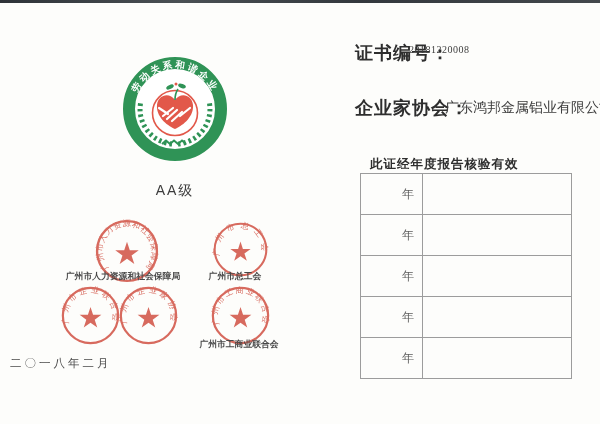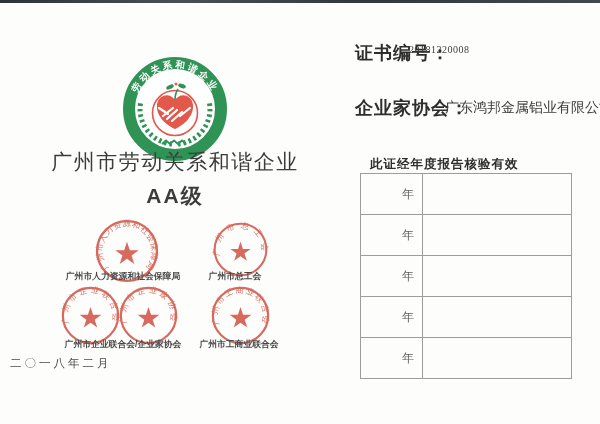--- a/index.html
+++ b/index.html
@@ -14,21 +14,21 @@
     background:linear-gradient(90deg,#2e3338,#4a5054 30%,#33383d 60%,#43484c);
   }
   .left-page{position:absolute;left:10px;top:0;width:330px;height:424px;}
   .emblem{position:absolute;left:112px;top:56px;width:106px;height:106px;}
   .cert-title{
     position:absolute;left:0;top:148px;width:330px;text-align:center;
     font-size:21px;letter-spacing:1.5px;color:#3c3c3c;font-weight:400;
   }
   .cert-grade{
     position:absolute;left:0;top:182px;width:330px;text-align:center;
-    font-size:21px;letter-spacing:2px;color:#3c3c3c;font-weight:700;
+    font-size:14px;letter-spacing:2px;color:#3c3c3c;font-weight:400;
   }
   .stamp{position:absolute;opacity:0.88;}
   .stamp-label{
     position:absolute;text-align:center;font-weight:700;color:#474747;
     font-size:8.8px;line-height:11px;white-space:nowrap;
   }
   .cert-date{
     position:absolute;left:0;top:356px;width:330px;text-align:left;
     font-size:11.5px;letter-spacing:3px;color:#4a4a4a;
   }
@@ -81,21 +81,20 @@
         <path d="M37,52 L46,58"></path>
         <path d="M68,52 L58,60"></path>
       </g>
       <path d="M53,44 C53,39 54,36 56,33" fill="none" stroke="#2f9356" stroke-width="1.6"></path>
       <ellipse cx="48" cy="31" rx="4" ry="2" fill="#2f9356" transform="rotate(-25 48 31)"></ellipse>
       <ellipse cx="60" cy="30" rx="4" ry="2" fill="#2f9356" transform="rotate(20 60 30)"></ellipse>
       <circle cx="54" cy="28" r="1.5" fill="#e2584a"></circle>
     </g>
   </svg>
 
-  <div class="cert-title">广州市劳动关系和谐企业</div>
   <div class="cert-grade">AA级</div>
 
   <svg class="stamp" style="left:84px;top:218px;width:66px;height:66px;" viewBox="0 0 64 64">
     <defs>
         <path id="sealArcA" d="M 15,49 A 24,24 0 1 1 49,49" fill="none"></path>
       </defs>
     <circle cx="32" cy="32" r="29" fill="none" stroke="#d25649" stroke-width="2.3"></circle>
     <polygon points="32,23 34.7,31.3 43.4,31.3 36.4,36.4 39.1,44.7 32,39.6 24.9,44.7 27.6,36.4 20.6,31.3 29.3,31.3" fill="#d25649"></polygon>
     <text font-size="8" fill="#d25649" letter-spacing="0.5">
       <textPath href="#sealArcA" startOffset="50%" text-anchor="middle">广州市人力资源和社会保障局</textPath>
@@ -129,21 +128,20 @@
   <svg class="stamp" style="left:108px;top:285px;width:61px;height:61px;" viewBox="0 0 64 64">
     <defs>
         <path id="sealArcD" d="M 15,49 A 24,24 0 1 1 49,49" fill="none"></path>
       </defs>
     <circle cx="32" cy="32" r="29" fill="none" stroke="#d25649" stroke-width="2.3"></circle>
     <polygon points="32,23 34.7,31.3 43.4,31.3 36.4,36.4 39.1,44.7 32,39.6 24.9,44.7 27.6,36.4 20.6,31.3 29.3,31.3" fill="#d25649"></polygon>
     <text font-size="8.5" fill="#d25649" letter-spacing="3">
       <textPath href="#sealArcD" startOffset="50%" text-anchor="middle">广州市企业家协会</textPath>
     </text>
   </svg>
-  <div class="stamp-label" style="left:40px;top:339px;width:146px;">广州市企业联合会/企业家协会</div>
 
   <svg class="stamp" style="left:200px;top:285px;width:61px;height:61px;" viewBox="0 0 64 64">
     <defs>
         <path id="sealArcE" d="M 15,49 A 24,24 0 1 1 49,49" fill="none"></path>
       </defs>
     <circle cx="32" cy="32" r="29" fill="none" stroke="#d25649" stroke-width="2.3"></circle>
     <polygon points="32,23 34.7,31.3 43.4,31.3 36.4,36.4 39.1,44.7 32,39.6 24.9,44.7 27.6,36.4 20.6,31.3 29.3,31.3" fill="#d25649"></polygon>
     <text font-size="8.5" fill="#d25649" letter-spacing="2">
       <textPath href="#sealArcE" startOffset="50%" text-anchor="middle">广州市工商业联合会</textPath>
     </text>

